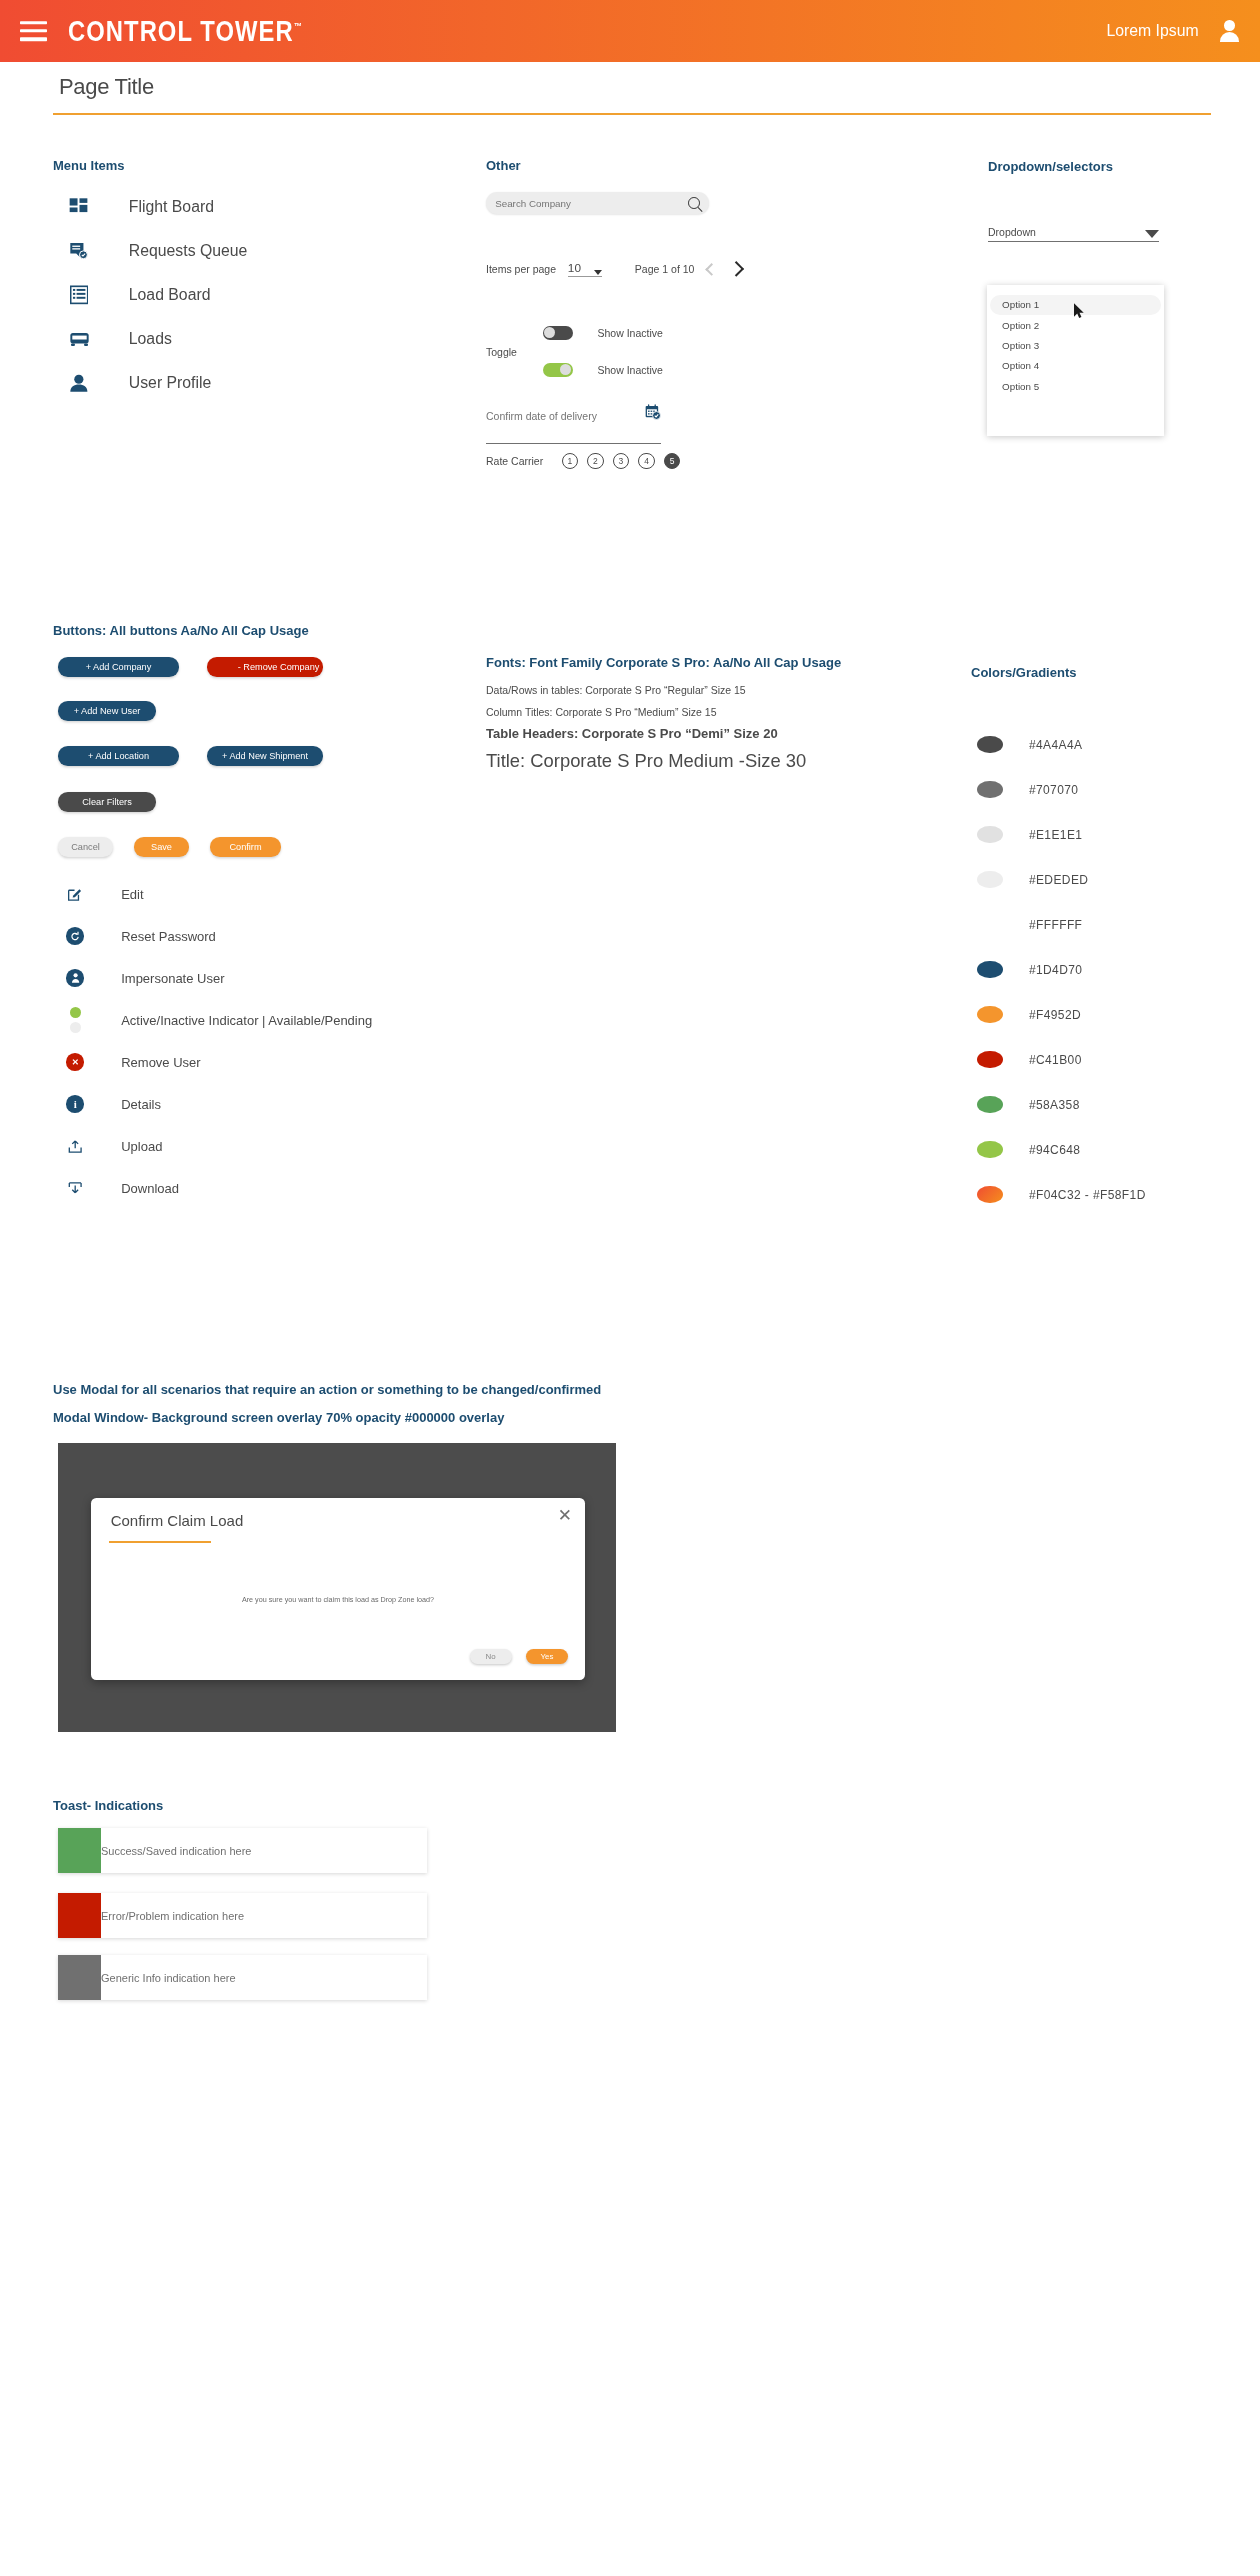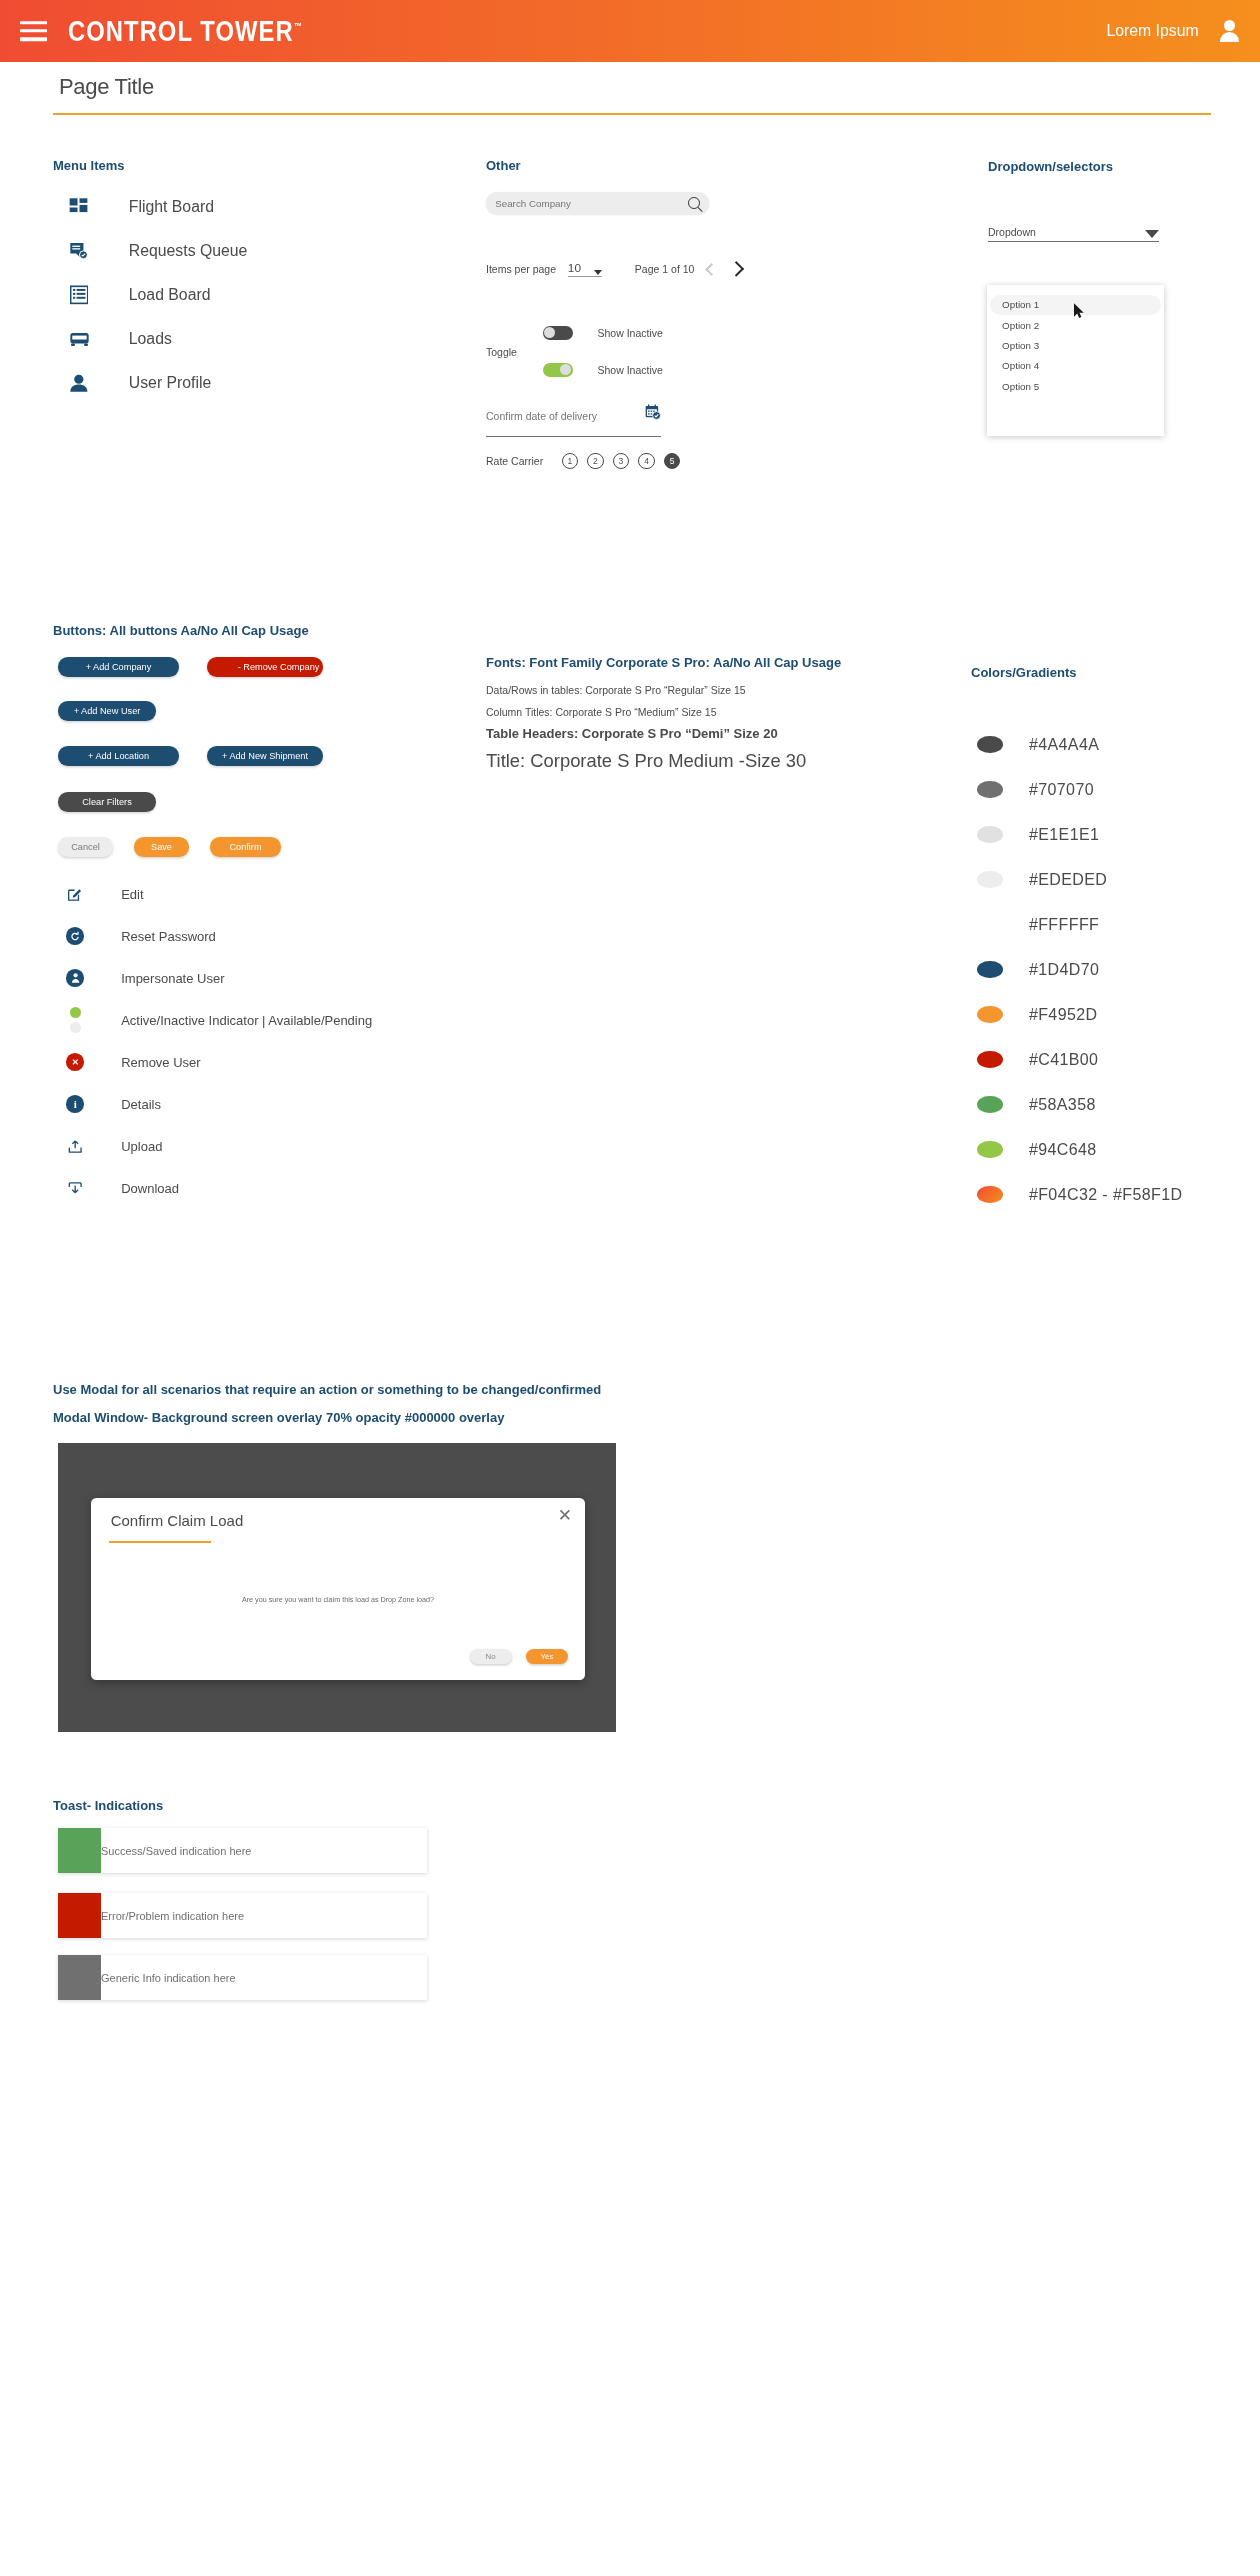--- a/index.html
+++ b/index.html
@@ -122,21 +122,21 @@
   .switch { width: 29.5px; height: 13.8px; border-radius: 7.2px; position: relative; cursor: pointer; }
   .switch.off { background: #4a4a4a; }
   .switch.on  { background: #94c648; }
   .switch .knob { position: absolute; top: 1.3px; width: 11px; height: 11px; border-radius: 50%; background: #dddddd; }
   .switch.off .knob { left: 1.3px; }
   .switch.on  .knob { right: 1.3px; }
   .switch-text { margin-left: 25px; font-size: 10.5px; color: #4a4a4a; white-space: nowrap; }
 
   .date-field {
     position: absolute; left: 486px; top: 404px; width: 175px;
-    border-bottom: 1px solid #707070; padding-bottom: 14px;
+    border-bottom: 1px solid #707070; padding-bottom: 21px;
     display: flex; align-items: flex-end; justify-content: space-between;
   }
   .date-field input {
     border: none; outline: none; background: transparent; font-size: 10.5px;
     color: #4a4a4a; width: 125px; font-family: "Liberation Sans", sans-serif;
   }
 
   .rate-row { position: absolute; left: 486px; top: 453px; display: flex; align-items: center; }
   .rate-label { font-size: 10.5px; color: #4a4a4a; margin-right: 18.4px; }
   .rate-circle {
@@ -192,21 +192,21 @@
     align-items: center; justify-content: center; color: #fff; font-size: 10.5px; font-weight: 700;
   }
 
   
   .font-line { position: absolute; left: 486px; color: #4a4a4a; white-space: nowrap; }
 
   
   .color-list { position: absolute; left: 971px; top: 722px; }
   .color-row { display: flex; align-items: center; height: 45px; }
   .swatch { width: 26px; height: 17.7px; border-radius: 50%; margin-left: 5.9px; }
-  .swatch-label { margin-left: 26px; font-size: 16px; color: #4a4a4a; letter-spacing: 0.4px; white-space: nowrap; text-align: center; }
+  .swatch-label { margin-left: 26px; font-size: 12px; color: #4a4a4a; letter-spacing: 0.4px; white-space: nowrap; text-align: center; }
 
   
   .modal-overlay {
     position: absolute; left: 58px; top: 1443px; width: 558px; height: 289px;
     background: rgba(0,0,0,.70);
   }
   .modal-card {
     position: absolute; left: 91px; top: 1498px; width: 494px; height: 182px;
     background: #fff; border-radius: 5.3px; box-shadow: 0 2.6px 9.2px rgba(0,0,0,.3);
   }

